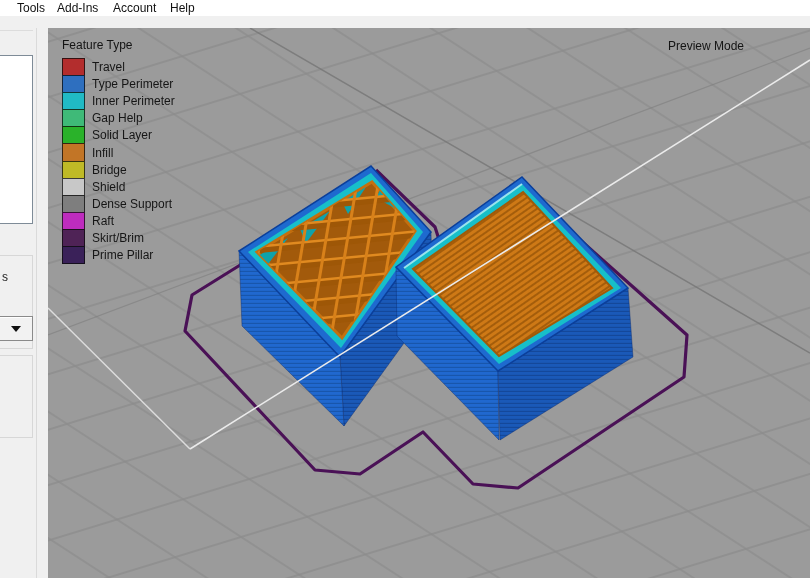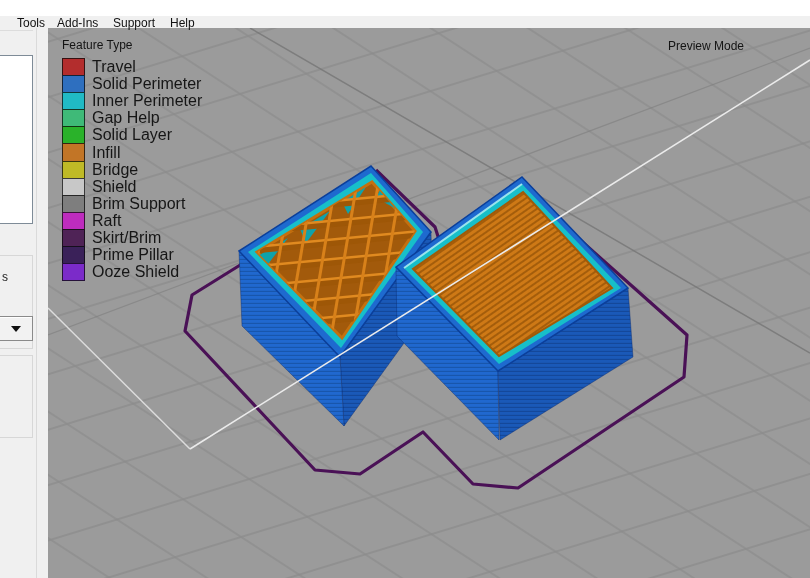--- a/index.html
+++ b/index.html
@@ -2,21 +2,21 @@
 <html><head>
 <meta charset="utf-8">
 <style>
   * { margin:0; padding:0; box-sizing:border-box; }
   html,body { width:810px; height:578px; overflow:hidden;
     font-family:"Liberation Sans", sans-serif; background:#F0F0F0; }
 
   
   .menubar { position:absolute; left:0; top:0; width:810px; height:16px;
     background:#FFFFFF; z-index:30; }
-  .menu-item { position:absolute; top:16px; font-size:12px; color:#111;
+  .menu-item { position:absolute; top:1px; font-size:12px; color:#111;
     line-height:14px; white-space:nowrap; cursor:default; }
 
   
   .sidebar { position:absolute; left:0; top:16px; width:48px; height:562px;
     background:#F0F0F0; z-index:20; }
   .sb-divider { position:absolute; left:36px; top:12px; width:1px; bottom:0;
     background:#DADADA; }
   .sb-topline { position:absolute; left:0; top:14px; width:33px; height:1px;
     background:#DCDCDC; }
   .sb-listbox { position:absolute; left:-8px; top:39px; width:41px; height:169px;
@@ -38,32 +38,32 @@
   .viewport { position:absolute; left:48px; top:28px; width:762px; height:444px;
     background:#0f766e; z-index:10; }
   .viewport svg { position:absolute; left:0; top:0; }
 
   .legend { position:absolute; left:14px; top:10px; z-index:5; }
   .legend-title { font-size:12px; color:#141414; margin-bottom:6px; }
   .legend-row { display:flex; align-items:center; height:18.1px; margin-top:-1px; }
   .legend-row:first-of-type { margin-top:0; }
   .swatch { width:23px; height:18.1px; border:1px solid rgba(10,10,10,.75);
     flex:0 0 auto; }
-  .legend-label { font-size:16px; color:#161616; margin-left:7px; white-space:nowrap; }
+  .legend-label { font-size:12px; color:#161616; margin-left:7px; white-space:nowrap; }
 
   .mode-label { position:absolute; left:620px; top:11px; font-size:12px;
     color:#141414; z-index:5;text-align:right; }
 </style>
 </head>
 <body>
 
 <div class="menubar">
     <span class="menu-item" style="left: 17px;">Tools</span>
     <span class="menu-item" style="left: 57px;">Add-Ins</span>
-    <span class="menu-item" style="left: 113px;">Support</span>
+    <span class="menu-item" style="left: 113px;">Account</span>
     <span class="menu-item" style="left: 170px;">Help</span>
   </div>
 
 <div class="sidebar">
   <div class="sb-topline"></div>
   <div class="sb-listbox"></div>
   <div class="sb-group g1"></div>
   <span class="sb-label-frag">s</span>
   <div class="sb-combo">
     <span class="arrow"></span>
@@ -168,21 +168,21 @@
 
   <div class="legend">
     <div class="legend-title">Feature Type</div>
     <div id="legend-rows">
         <div class="legend-row">
           <span class="swatch" style="background-color: rgb(179, 45, 45);"></span>
           <span class="legend-label">Travel</span>
         </div>
         <div class="legend-row">
           <span class="swatch" style="background-color: rgb(46, 111, 191);"></span>
-          <span class="legend-label">Solid Perimeter</span>
+          <span class="legend-label">Type Perimeter</span>
         </div>
         <div class="legend-row">
           <span class="swatch" style="background-color: rgb(32, 186, 197);"></span>
           <span class="legend-label">Inner Perimeter</span>
         </div>
         <div class="legend-row">
           <span class="swatch" style="background-color: rgb(63, 186, 120);"></span>
           <span class="legend-label">Gap Help</span>
         </div>
         <div class="legend-row">
@@ -196,35 +196,31 @@
         <div class="legend-row">
           <span class="swatch" style="background-color: rgb(191, 186, 38);"></span>
           <span class="legend-label">Bridge</span>
         </div>
         <div class="legend-row">
           <span class="swatch" style="background-color: rgb(200, 200, 200);"></span>
           <span class="legend-label">Shield</span>
         </div>
         <div class="legend-row">
           <span class="swatch" style="background-color: rgb(126, 126, 126);"></span>
-          <span class="legend-label">Brim Support</span>
+          <span class="legend-label">Dense Support</span>
         </div>
         <div class="legend-row">
           <span class="swatch" style="background-color: rgb(190, 44, 190);"></span>
           <span class="legend-label">Raft</span>
         </div>
         <div class="legend-row">
           <span class="swatch" style="background-color: rgb(79, 35, 86);"></span>
           <span class="legend-label">Skirt/Brim</span>
         </div>
         <div class="legend-row">
           <span class="swatch" style="background-color: rgb(58, 33, 89);"></span>
           <span class="legend-label">Prime Pillar</span>
         </div>
-        <div class="legend-row">
-          <span class="swatch" style="background-color: rgb(123, 43, 201);"></span>
-          <span class="legend-label">Ooze Shield</span>
-        </div>
       </div>
   </div>
 
   <div class="mode-label">Preview Mode</div>
 </div>
 
 </body></html>

